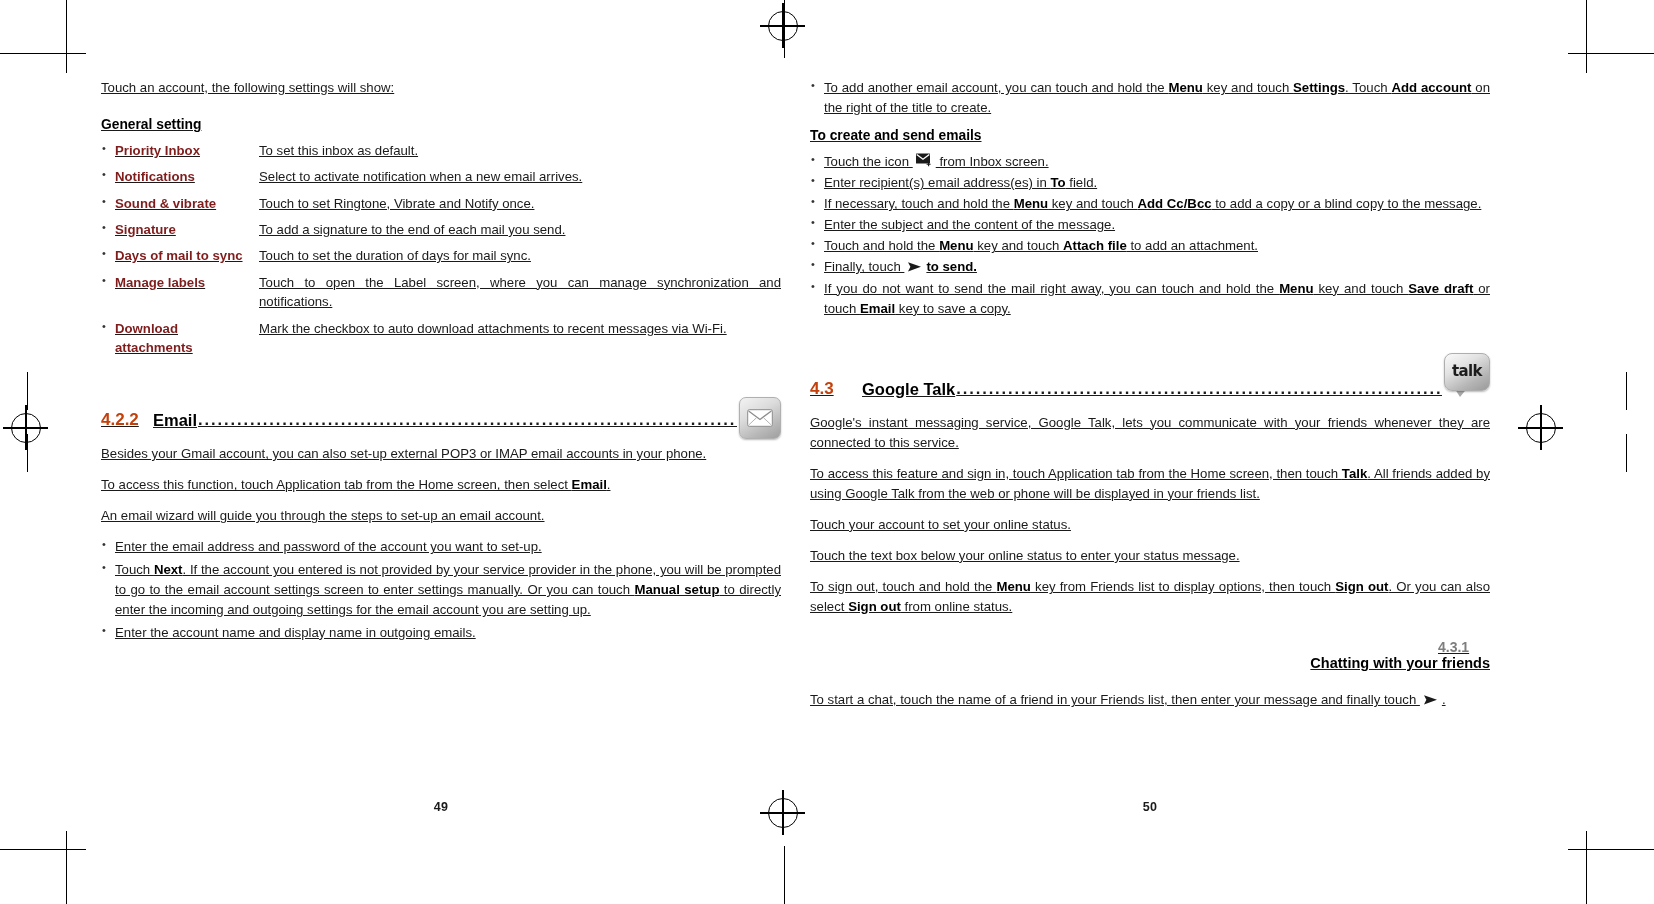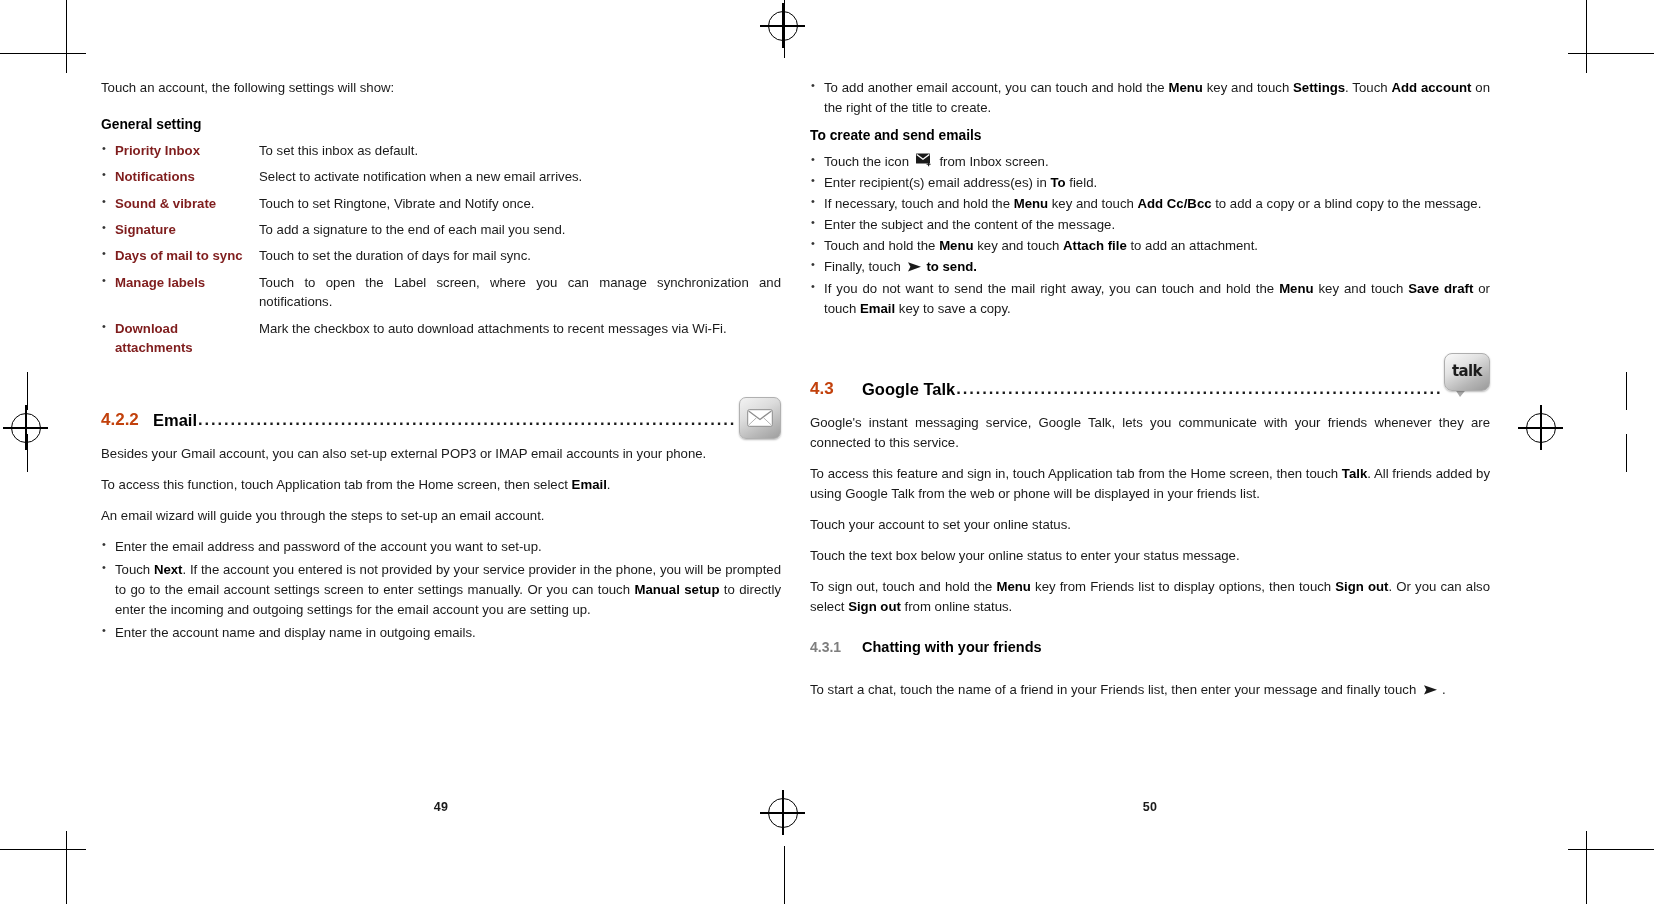--- a/index.html
+++ b/index.html
@@ -42,20 +42,21 @@
     position: absolute;
     left: 0; top: 0;
     width: 1654px;
     height: 904px;
   }
   .page {
     position: absolute;
     top: 78px;
     width: 680px;
     height: 700px;
+    text-decoration: underline;
   }
   .page-left  { left: 101px; }
   .page-right { left: 810px; }
 
   .folio {
     position: absolute;
     bottom: -36px;
     width: 100%;
     text-align: center;
     font-size: 12.5px;
@@ -176,21 +177,22 @@
   .sechead .icon-slot {
     flex: 0 0 auto;
     margin-left: 2px;
     position: relative;
     top: 9px;
   }
 
   .subsechead {
     display: flex;
     align-items: flex-end;
-    margin: 22px 0 25px 0;
+    margin: 22px 0 19px 0;
+    flex-direction: column;
   }
   .subsechead .num {
     font-size: 14px;
     font-weight: bold;
     color: #7e7e7e;
     flex: 0 0 auto;
     min-width: 52px;
   }
   .subsechead .ttl {
     font-size: 14.5px;

